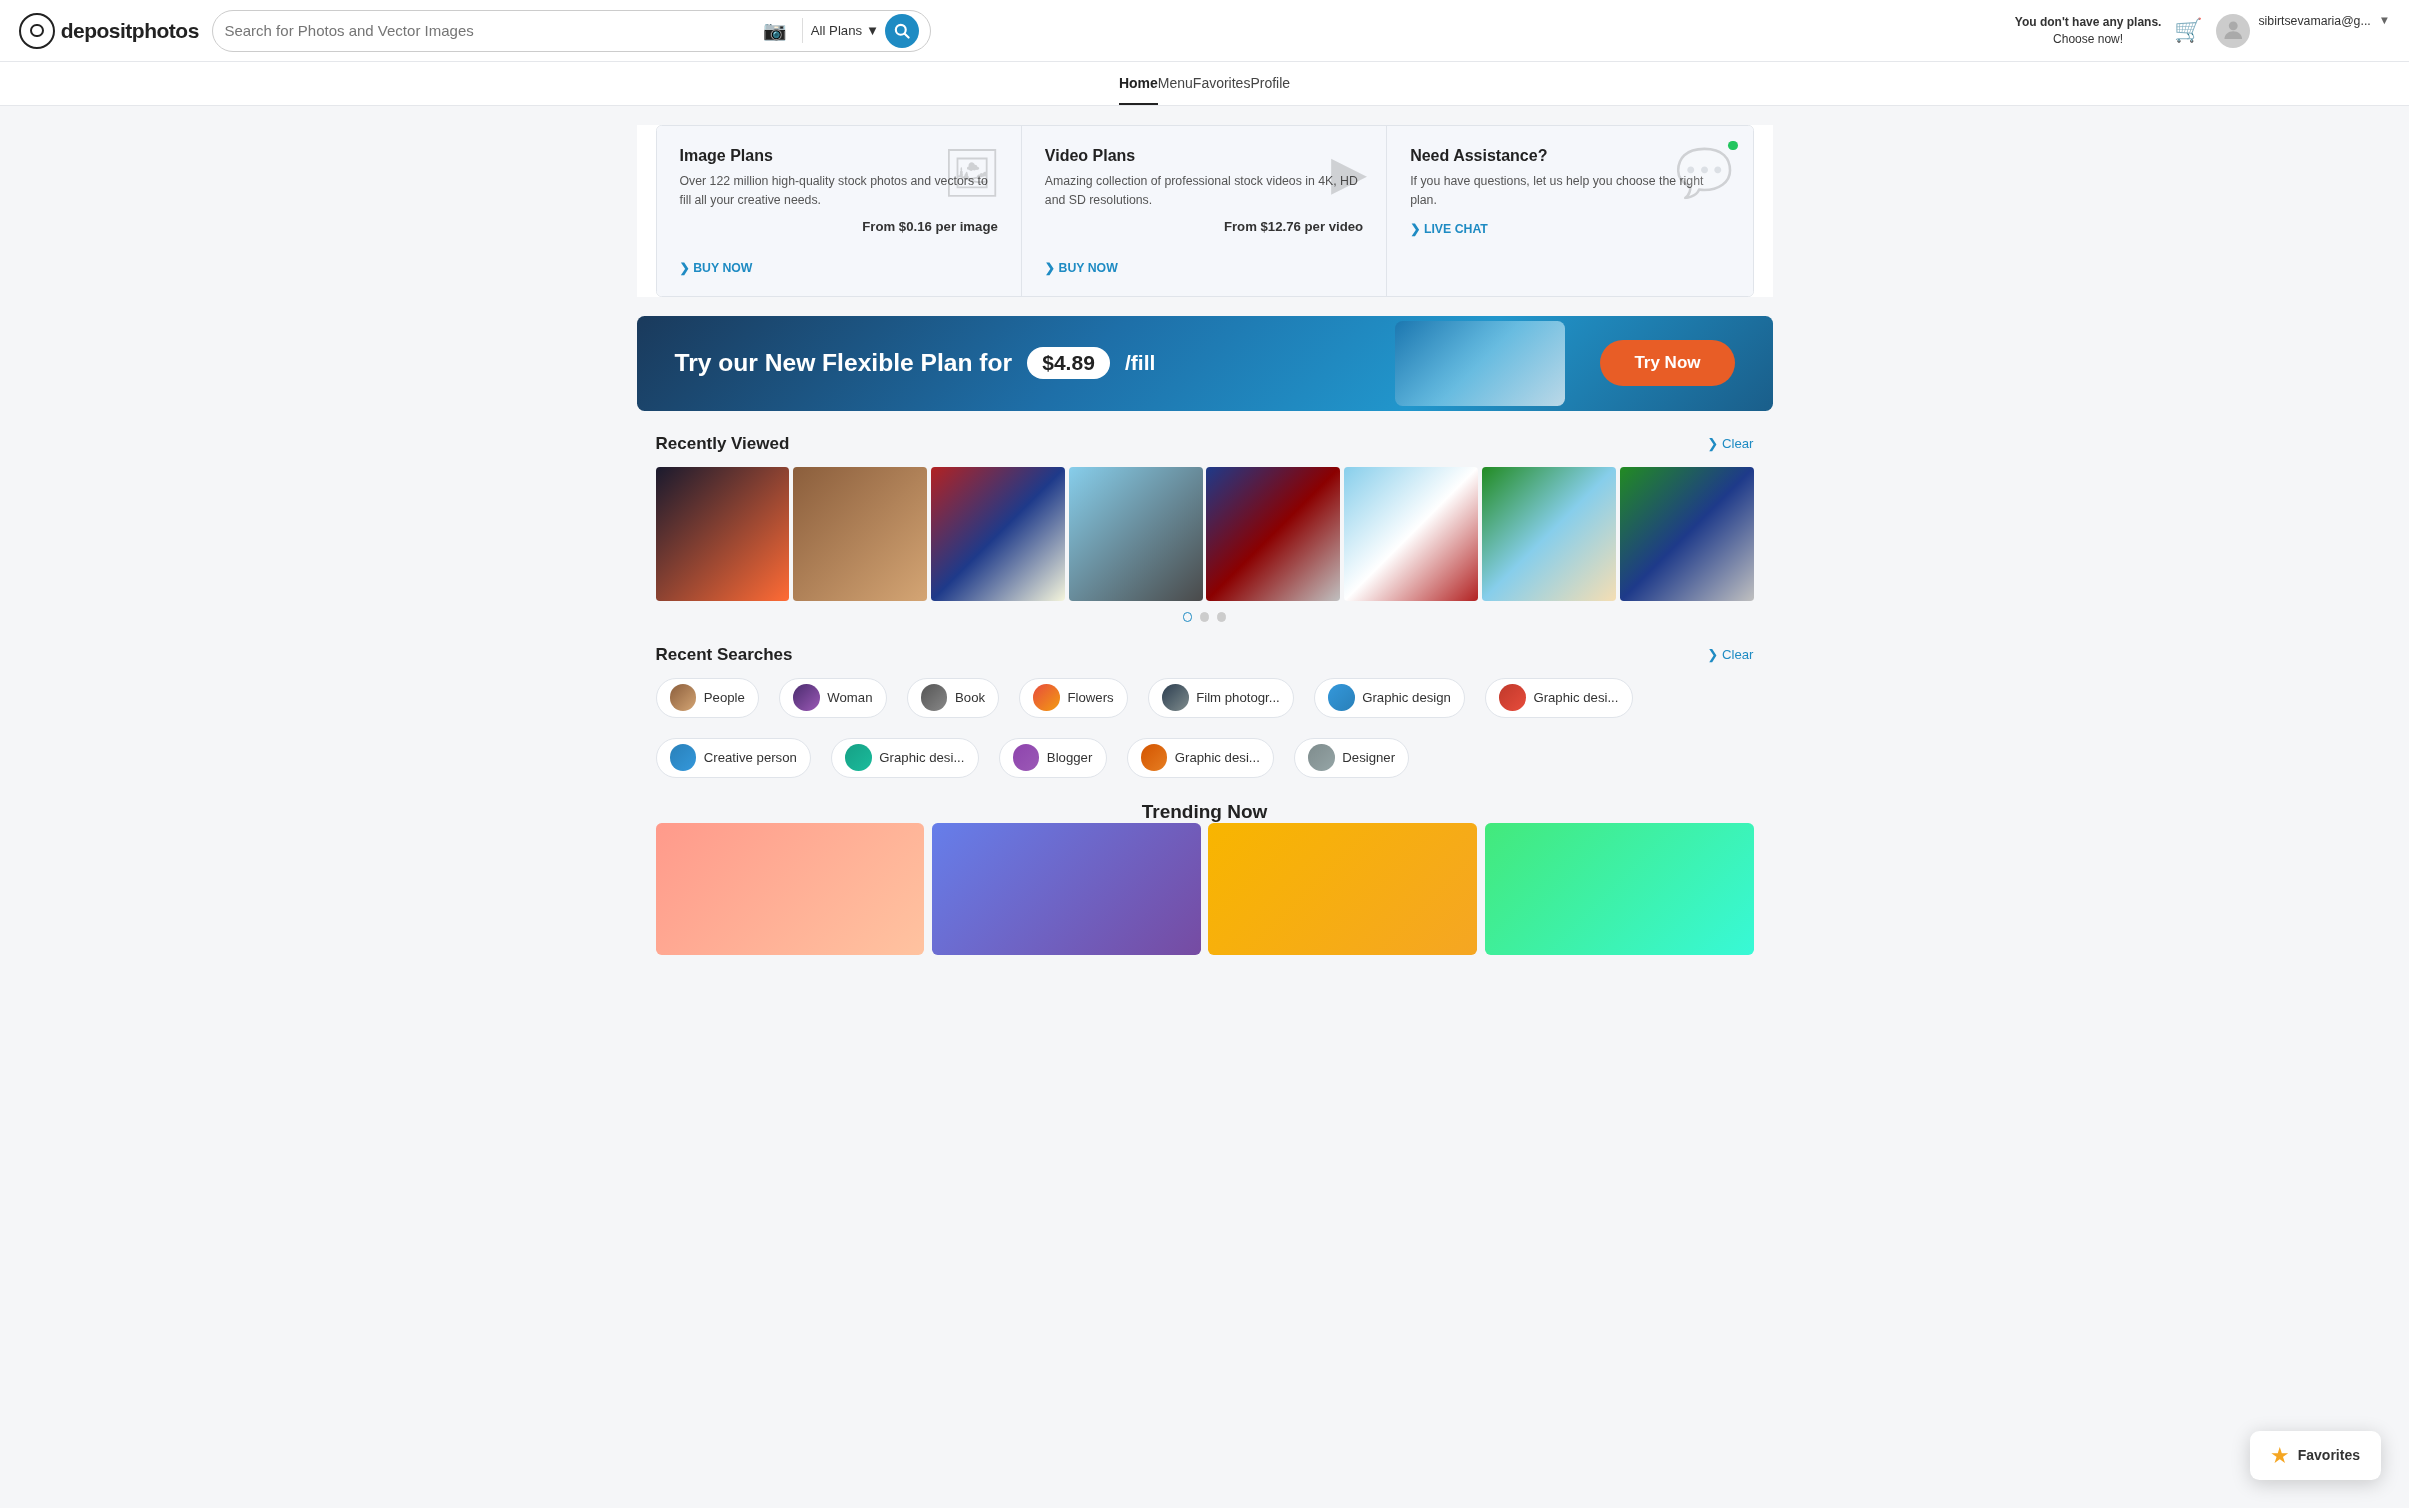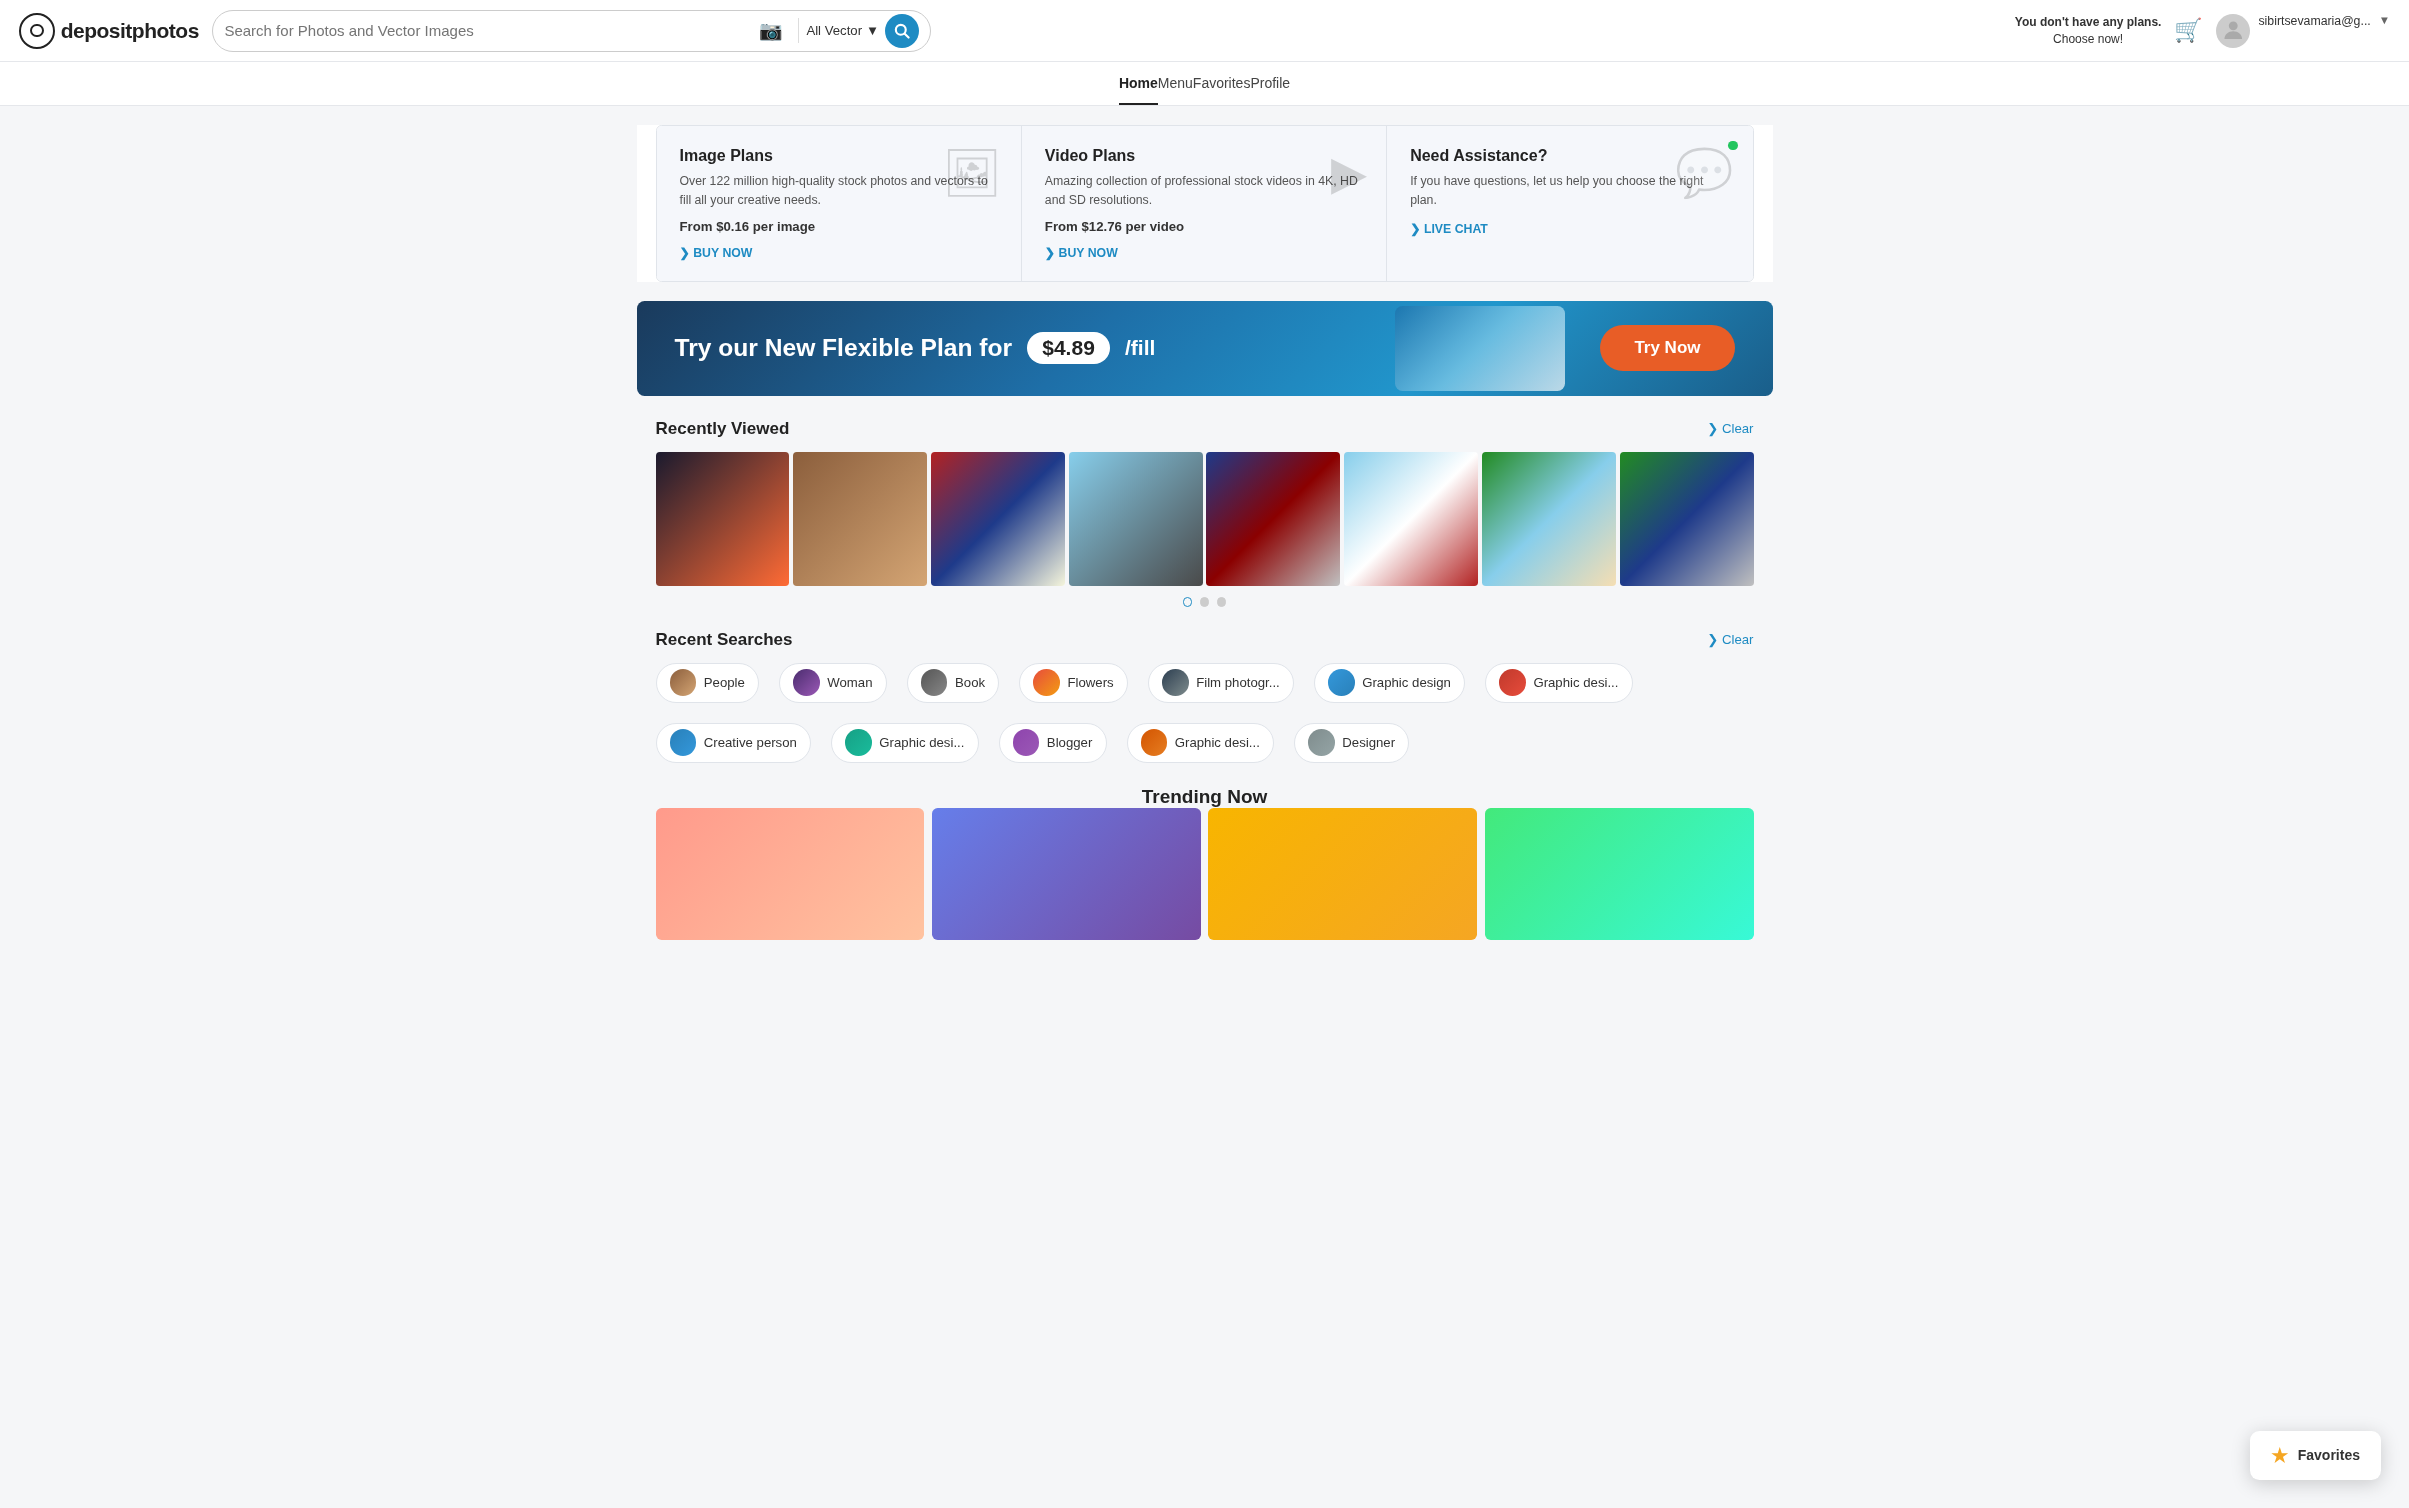--- a/index.html
+++ b/index.html
@@ -34,21 +34,21 @@
     .nav-item { font-size: 14px; color: #444; padding-bottom: 11.4px; cursor: pointer; text-decoration: none; border-bottom: 2.8px solid transparent; }
     .nav-item.active { color: #222; font-weight: 600; border-bottom: 2.8px solid #222; }
 
     
     .plans-section { background: #fff; margin: 19px auto; max-width: 1136px; padding: 0 19px; }
     .plans-grid { display: grid; grid-template-columns: 1fr 1fr 1fr; gap: 0; border: 0.9px solid #e0e4ea; border-radius: 5.7px; overflow: hidden; }
     .plan-card { padding: 21px 23px; background: #f5f7fb; border-right: 0.9px solid #e0e4ea; position: relative; }
     .plan-card:last-child { border-right: none; }
     .plan-title { font-size: 16px; font-weight: 700; color: #222; margin-bottom: 7.6px; }
     .plan-desc { font-size: 12.3px; color: #555; line-height: 1.5; margin-bottom: 9.5px; }
-    .plan-price { font-size: 13.2px; font-weight: 700; color: #333; margin-bottom: 9px; }
+    .plan-price { font-size: 13.2px; font-weight: 700; color: #333; margin-bottom: 24px; text-align: right; }
     .plan-link { color: #1e8bc3; font-size: 12.3px; font-weight: 600; text-decoration: none; cursor: pointer; }
     .plan-link:before { content: '❯ '; }
     .plan-icon { position: absolute; right: 19px; top: 19px; opacity: 0.15; font-size: 47px; }
     .green-dot { position: absolute; top: 15px; right: 15px; width: 9.5px; height: 9.5px; background: #22c55e; border-radius: 50%; }
 
     
     .banner { background: linear-gradient(135deg, #1a3a5c 0%, #1e6fa8 40%, #2196cc 70%, #1a5e8a 100%); margin: 19px auto; max-width: 1136px; border-radius: 7.6px; display: flex; align-items: center; padding: 0 38px; height: 95px; position: relative; overflow: hidden; }
     .banner-text { font-size: 24.6px; font-weight: 700; color: #fff; }
     .banner-price { background: #fff; color: #222; border-radius: 19px; padding: 3.8px 15px; font-weight: 800; font-size: 21px; display: inline-block; margin: 0 7.6px; }
     .banner-month { font-size: 21px; color: #fff; font-weight: 700; }
@@ -125,21 +125,21 @@
     <span class="logo-text">
       <span>depositphotos</span>
     </span>
   </div>
 
   <div class="search-bar">
     <input class="search-input" type="text" placeholder="Search for Photos and Vector Images" style="">
     <span class="search-cam">📷</span>
     <div class="search-divider"></div>
     <div class="search-filter">
-      <span>All Vector</span>
+      <span>All Plans</span>
       <span>▼</span>
     </div>
     <button class="search-btn">
       <svg width="17" height="17" viewBox="0 0 24 24" fill="none" stroke="white" stroke-width="3" stroke-linecap="round">
         <circle cx="11" cy="11" r="7"></circle>
         <line x1="16.5" y1="16.5" x2="22" y2="22"></line>
       </svg>
     </button>
   </div>
 

